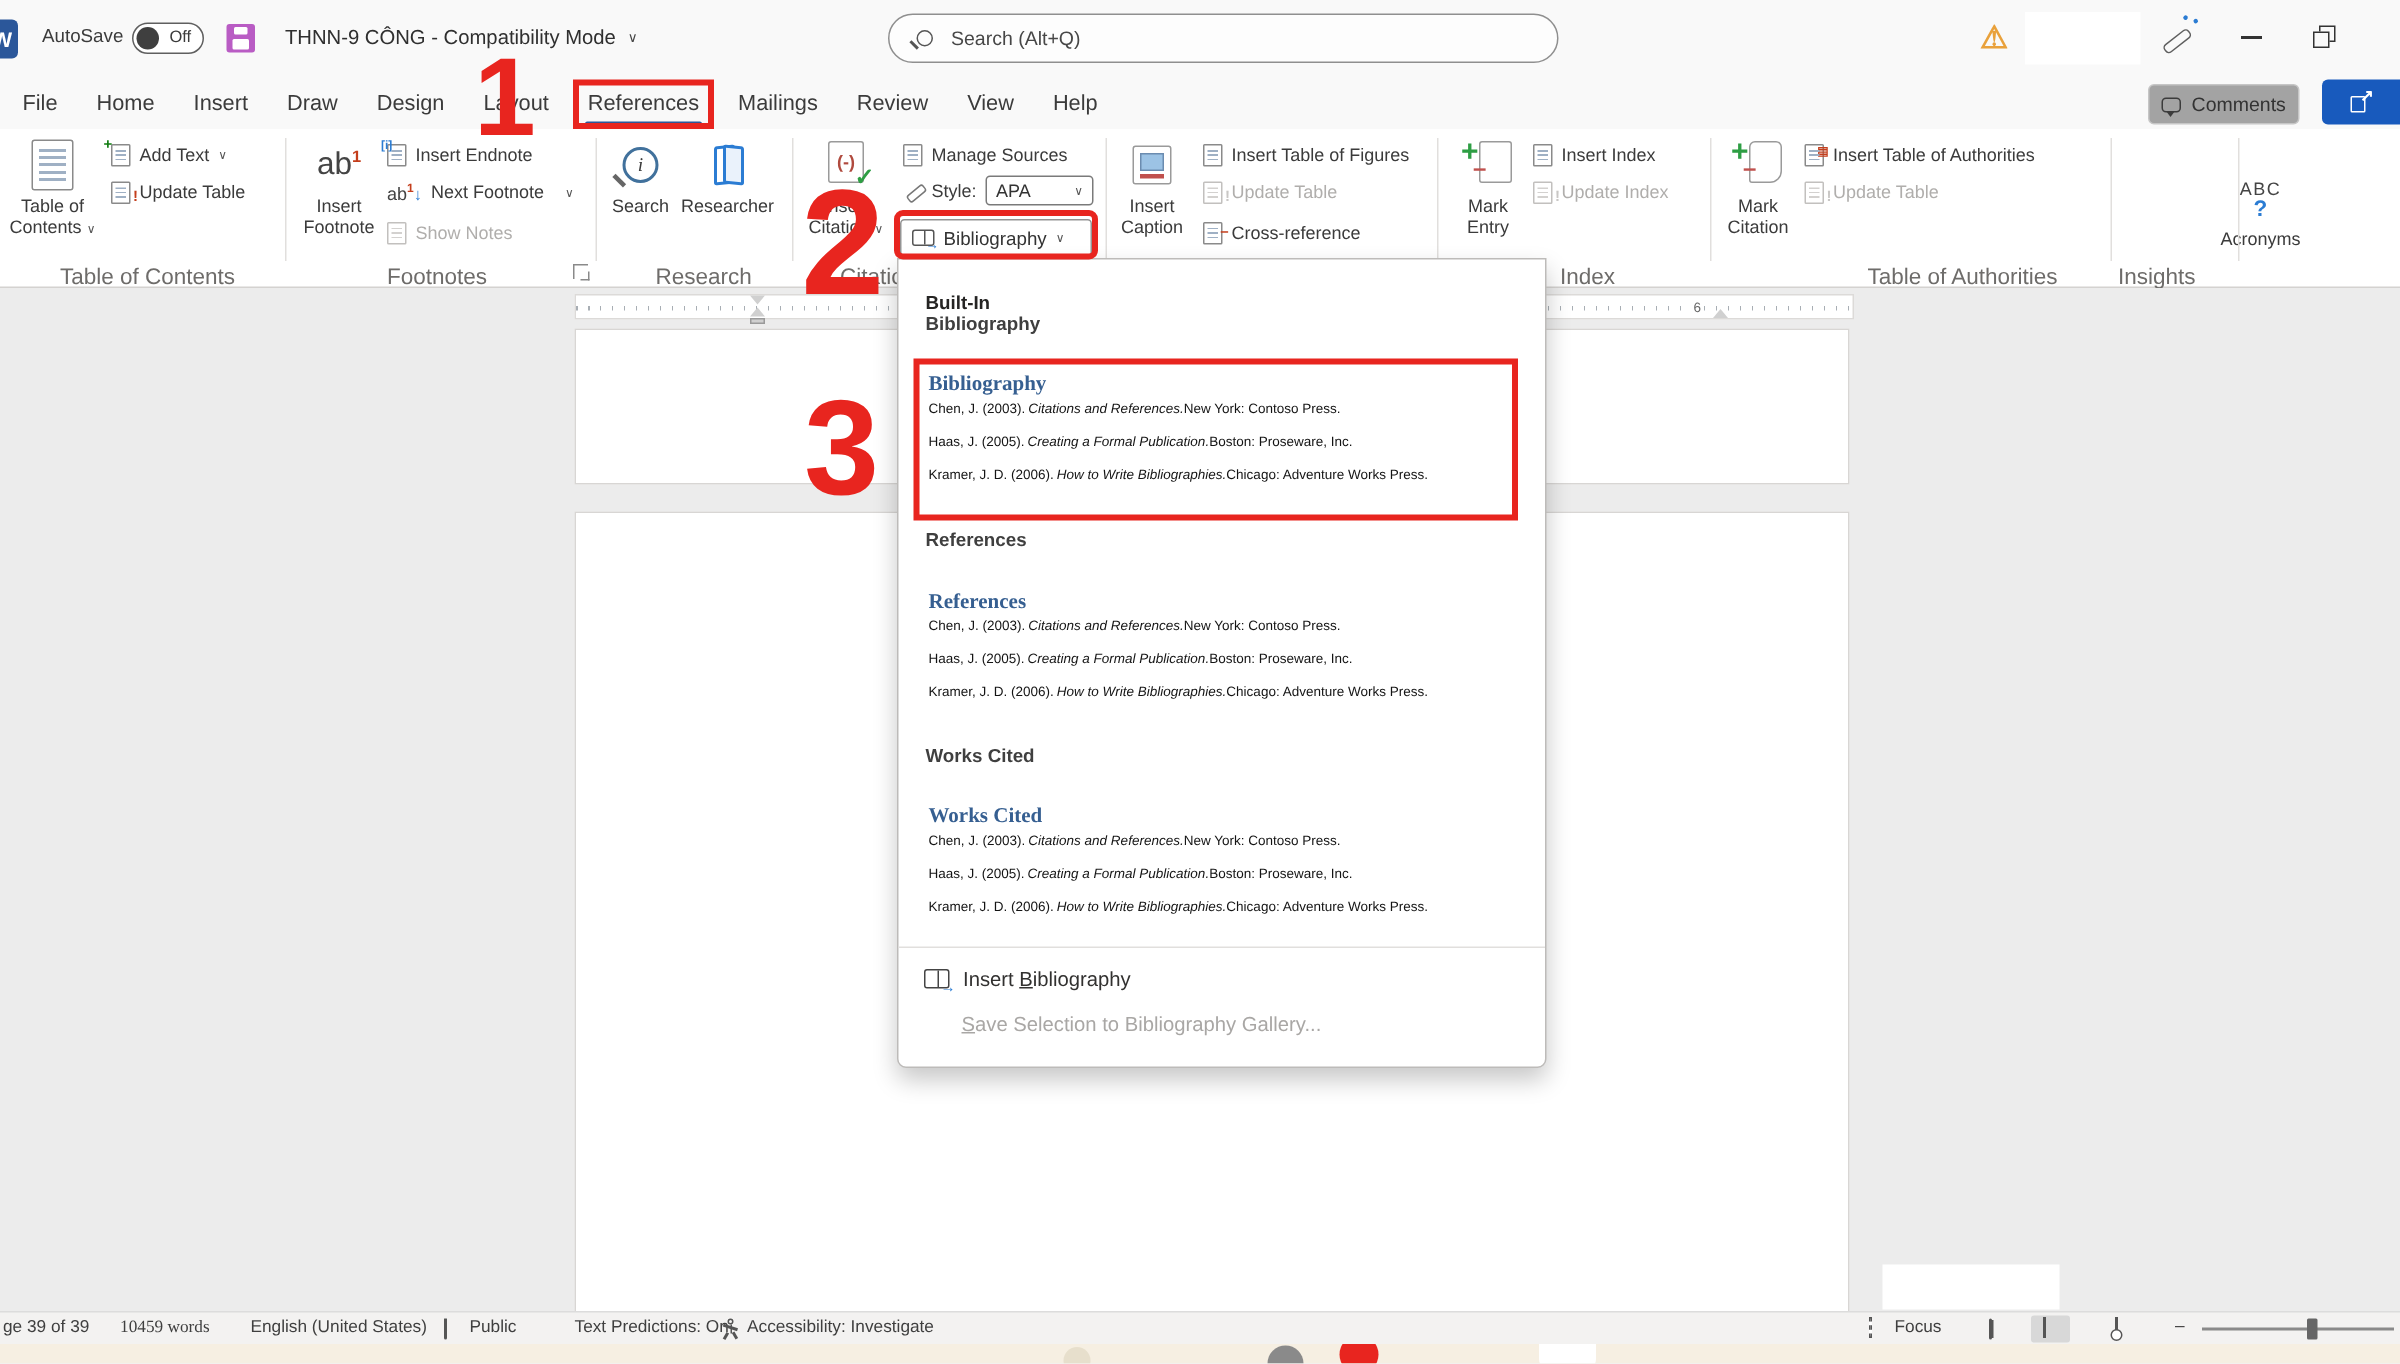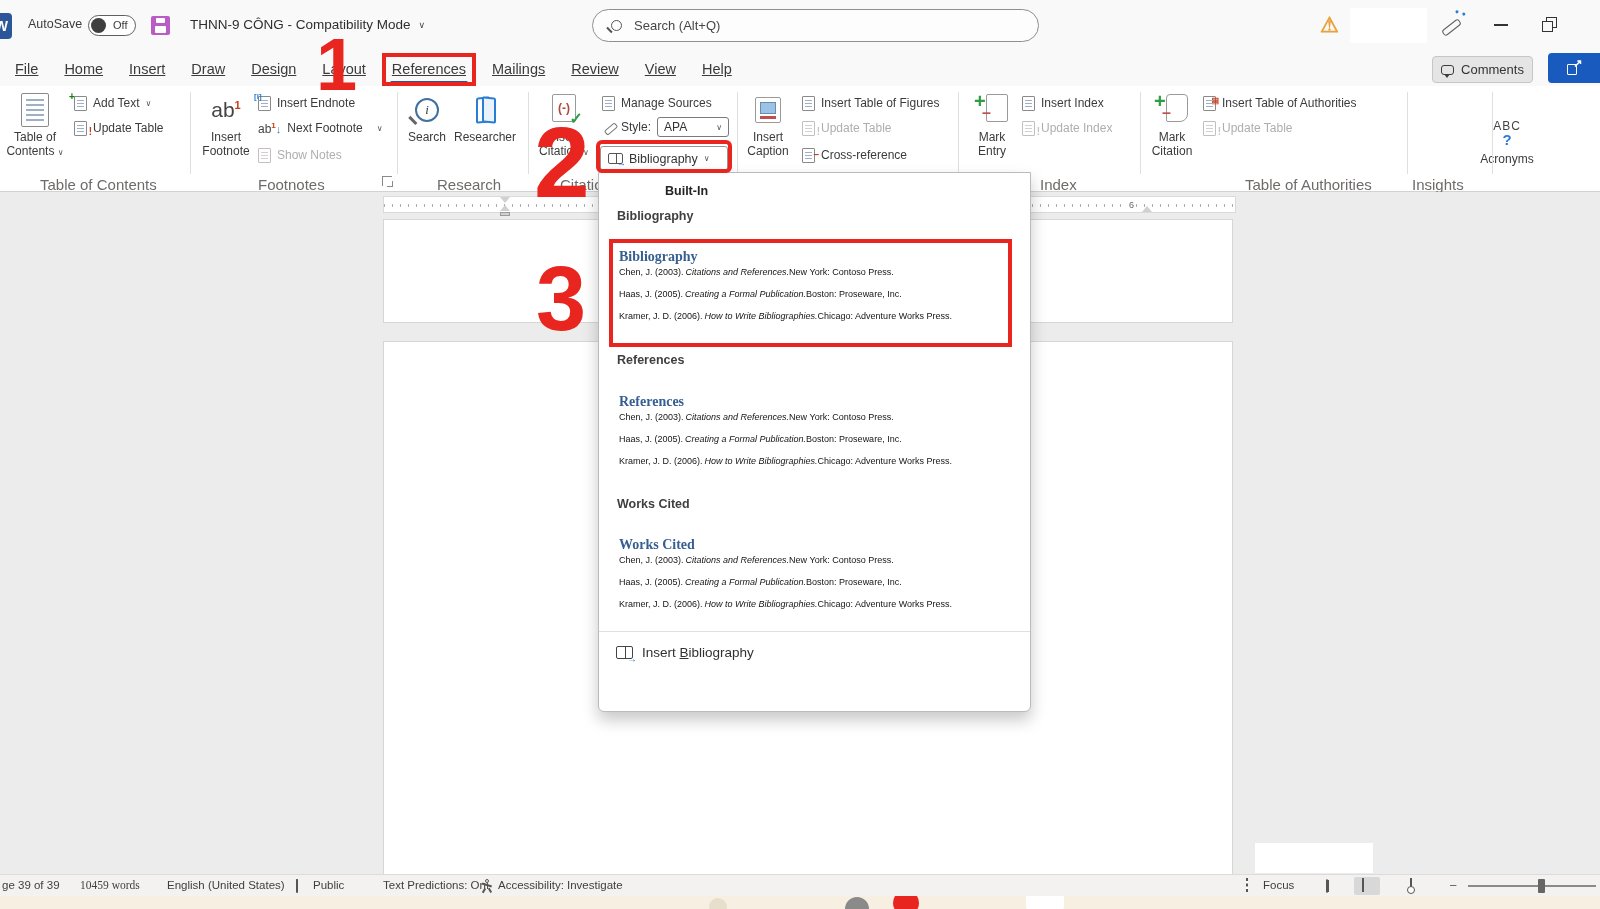--- a/index.html
+++ b/index.html
@@ -33,26 +33,26 @@
          border-radius:3px; transform:rotate(-38deg); }
   .pen .sp1, .pen .sp2 { position:absolute; width:3px; height:3px; background:#2b7cd3; border-radius:50%; }
   .pen .sp1 { right:-6px; top:-8px; } .pen .sp2 { right:-10px; top:-2px; }
   .minbtn { position:absolute; left:1494px; top:24px; width:14px; height:2px; background:#333; }
   .restorebtn { position:absolute; left:1542px; top:17px; width:15px; height:15px; }
   .restorebtn .sq1 { position:absolute; left:0; bottom:0; width:11px; height:11px; border:1.5px solid #333; background:#f9f9f9; }
   .restorebtn .sq2 { position:absolute; right:0; top:0; width:11px; height:11px; border:1.5px solid #333; }
 
   
   .menubar { position:absolute; left:0; top:52px; width:1600px; height:34px; background:#f9f9f9; }
-  .tabs { position:absolute; left:2px; top:0; height:34px; display:flex;text-decoration:underline; }
+  .tabs { position:absolute; left:2px; top:0; height:34px; display:flex; }
   .tab { position:relative; height:34px; line-height:34px; padding:0 13px; font-size:14.5px; color:#3b3b3b; white-space:nowrap; }
   .tab .underline { position:absolute; left:11px; right:11px; bottom:2px; height:3px; background:#2b579a; border-radius:2px; }
   .tab .redbox1 { position:absolute; left:3px; right:3px; top:1px; bottom:0px; border:4px solid #e8251f; }
   .comments-btn { position:absolute; left:1432px; top:4px; width:101px; height:27px; border:1px solid #c6c6c6;
-                  border-radius:4px; background:#e5e5e5; display:flex; align-items:center; justify-content:center;
+                  border-radius:4px; background:#a3a3a3; display:flex; align-items:center; justify-content:center;
                   gap:7px; font-size:13px; color:#333; }
   .bubble { position:relative; width:13px; height:10px; border:1.5px solid #3b3b3b; border-radius:3px; }
   .bubble::after { content:""; position:absolute; left:2px; bottom:-4px; border-left:3px solid transparent;
                    border-right:3px solid transparent; border-top:4px solid #3b3b3b; }
   .share-btn { position:absolute; left:1548px; top:1px; width:52px; height:30px; background:#185abd;
                border-radius:4px 0 0 4px; display:flex; align-items:center; justify-content:center; }
   .share-ic { position:relative; width:15px; height:14px; }
   .share-ic .pg { position:absolute; left:0; bottom:0; width:10px; height:11px; border:1.6px solid #fff; border-radius:1px; }
   .share-ic .ar { position:absolute; right:-1px; top:-4px; color:#fff; font-size:11px; font-weight:bold; }
 
@@ -447,21 +447,21 @@
     <div class="tri-dn" style="left:500px; top:5px;"></div>
     <div class="tri-up" style="left:500px; top:13px;"></div>
     <div class="ind-sq" style="left:500px; top:20px;"></div>
     <div class="tri-up" style="left:1142px; top:14px;"></div>
     <div class="page" style="top:27px; height:104px;"></div>
     <div class="page" style="top:149px; height:536px;"></div>
     <div class="white-patch" style="left:1255px; top:651px; width:118px; height:30px;"></div>
   </div>
 
   <div class="dropdown">
-    <div class="dd-head" style="top:11px;margin-left:48px;">Built-In</div>
+    <div class="dd-head" style="top:22px;">Built-In</div>
 
     <div class="dd-sec" style="top:36px;">Bibliography</div>
     <div>
       <div class="gal-heading" style="top:76px;">Bibliography</div>
       <div class="cite" style="top:94px;"><span>Chen, J. (2003).</span><i>Citations and References.</i><span>New York: Contoso Press.</span></div>
       <div class="cite" style="top:116px;"><span>Haas, J. (2005).</span><i>Creating a Formal Publication.</i><span>Boston: Proseware, Inc.</span></div>
       <div class="cite" style="top:138px;"><span>Kramer, J. D. (2006).</span><i>How to Write Bibliographies.</i><span>Chicago: Adventure Works Press.</span></div>
     </div>
 
     <div class="dd-sec" style="top:180px;">References</div>
@@ -479,20 +479,23 @@
       <div class="cite" style="top:404px;"><span>Haas, J. (2005).</span><i>Creating a Formal Publication.</i><span>Boston: Proseware, Inc.</span></div>
       <div class="cite" style="top:426px;"><span>Kramer, J. D. (2006).</span><i>How to Write Bibliographies.</i><span>Chicago: Adventure Works Press.</span></div>
     </div>
 
     <div class="dd-sepline" style="top:458px;"></div>
     <div class="dd-item" style="top:466px;">
       <span class="obook-lg">
           <span class="bar">→</span>
         </span>
       <span><span>Insert </span><span class="u">B</span><span>ibliography</span></span>
+    </div>
+    <div class="dd-item disabled" style="top:496px;">
+      <span><span class="u">S</span><span>ave Selection to Bibliography Gallery...</span></span>
     </div>
   </div>
 
   <div class="ann-digit" style="left:316px; top:28px; font-size:74px;">1</div>
   <div class="ann-digit" style="left:534px; top:112px; font-size:100px;">2</div>
   <div class="ann-digit" style="left:536px; top:254px; font-size:90px;">3</div>
   <div class="redbox" style="left:596px; top:140px; width:136px; height:33px; border-radius:6px;"></div>
   <div class="redbox" style="left:609px; top:239px; width:403px; height:108px;"></div>
 
   <div class="statusbar">

